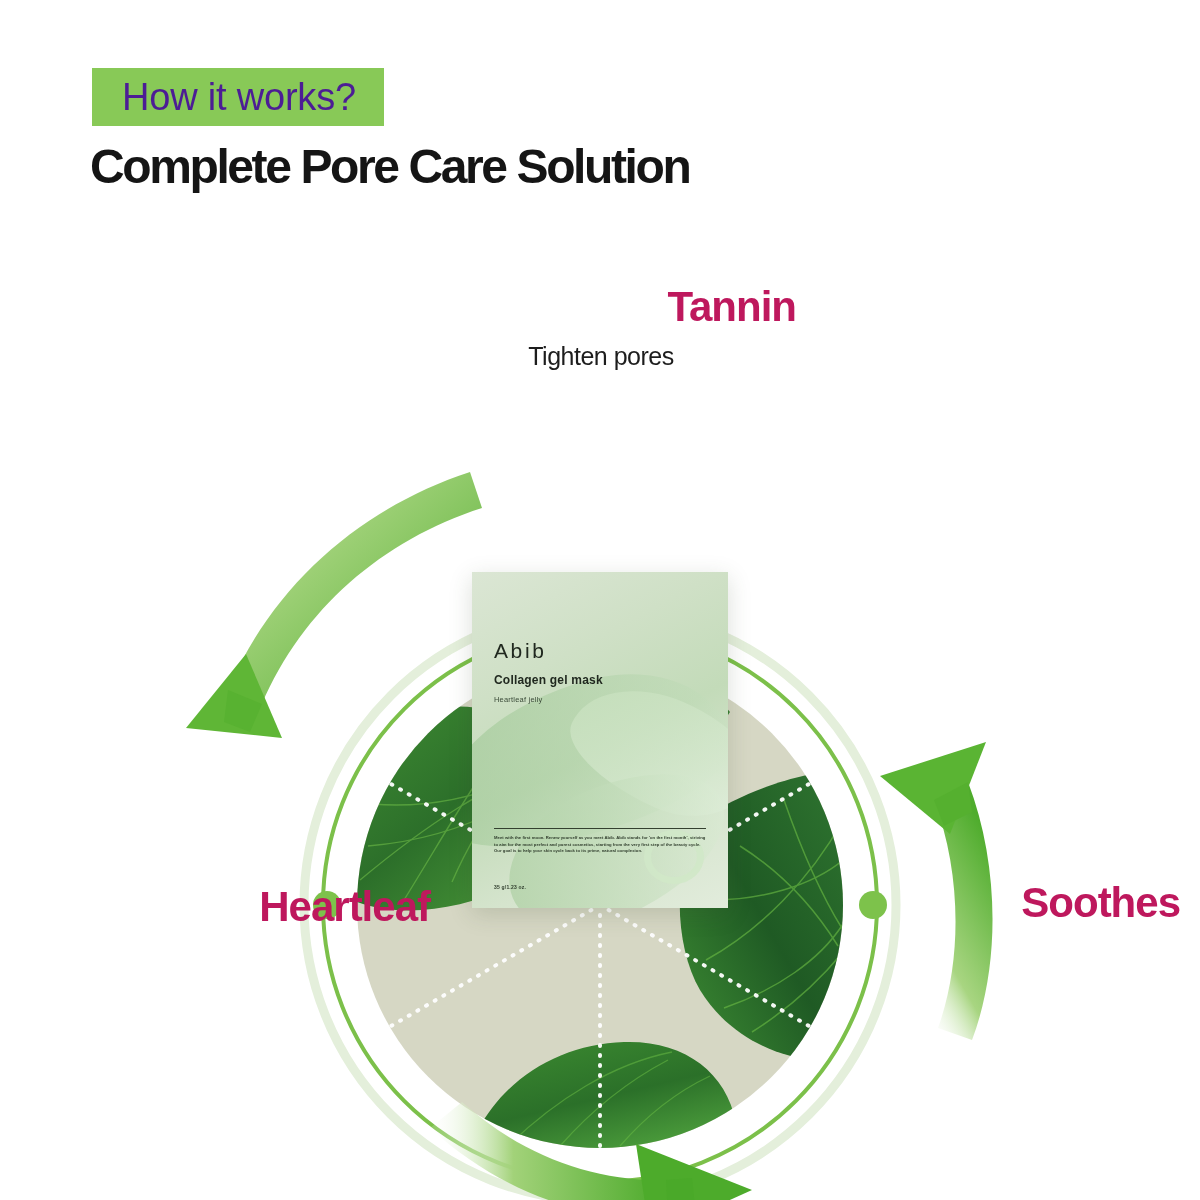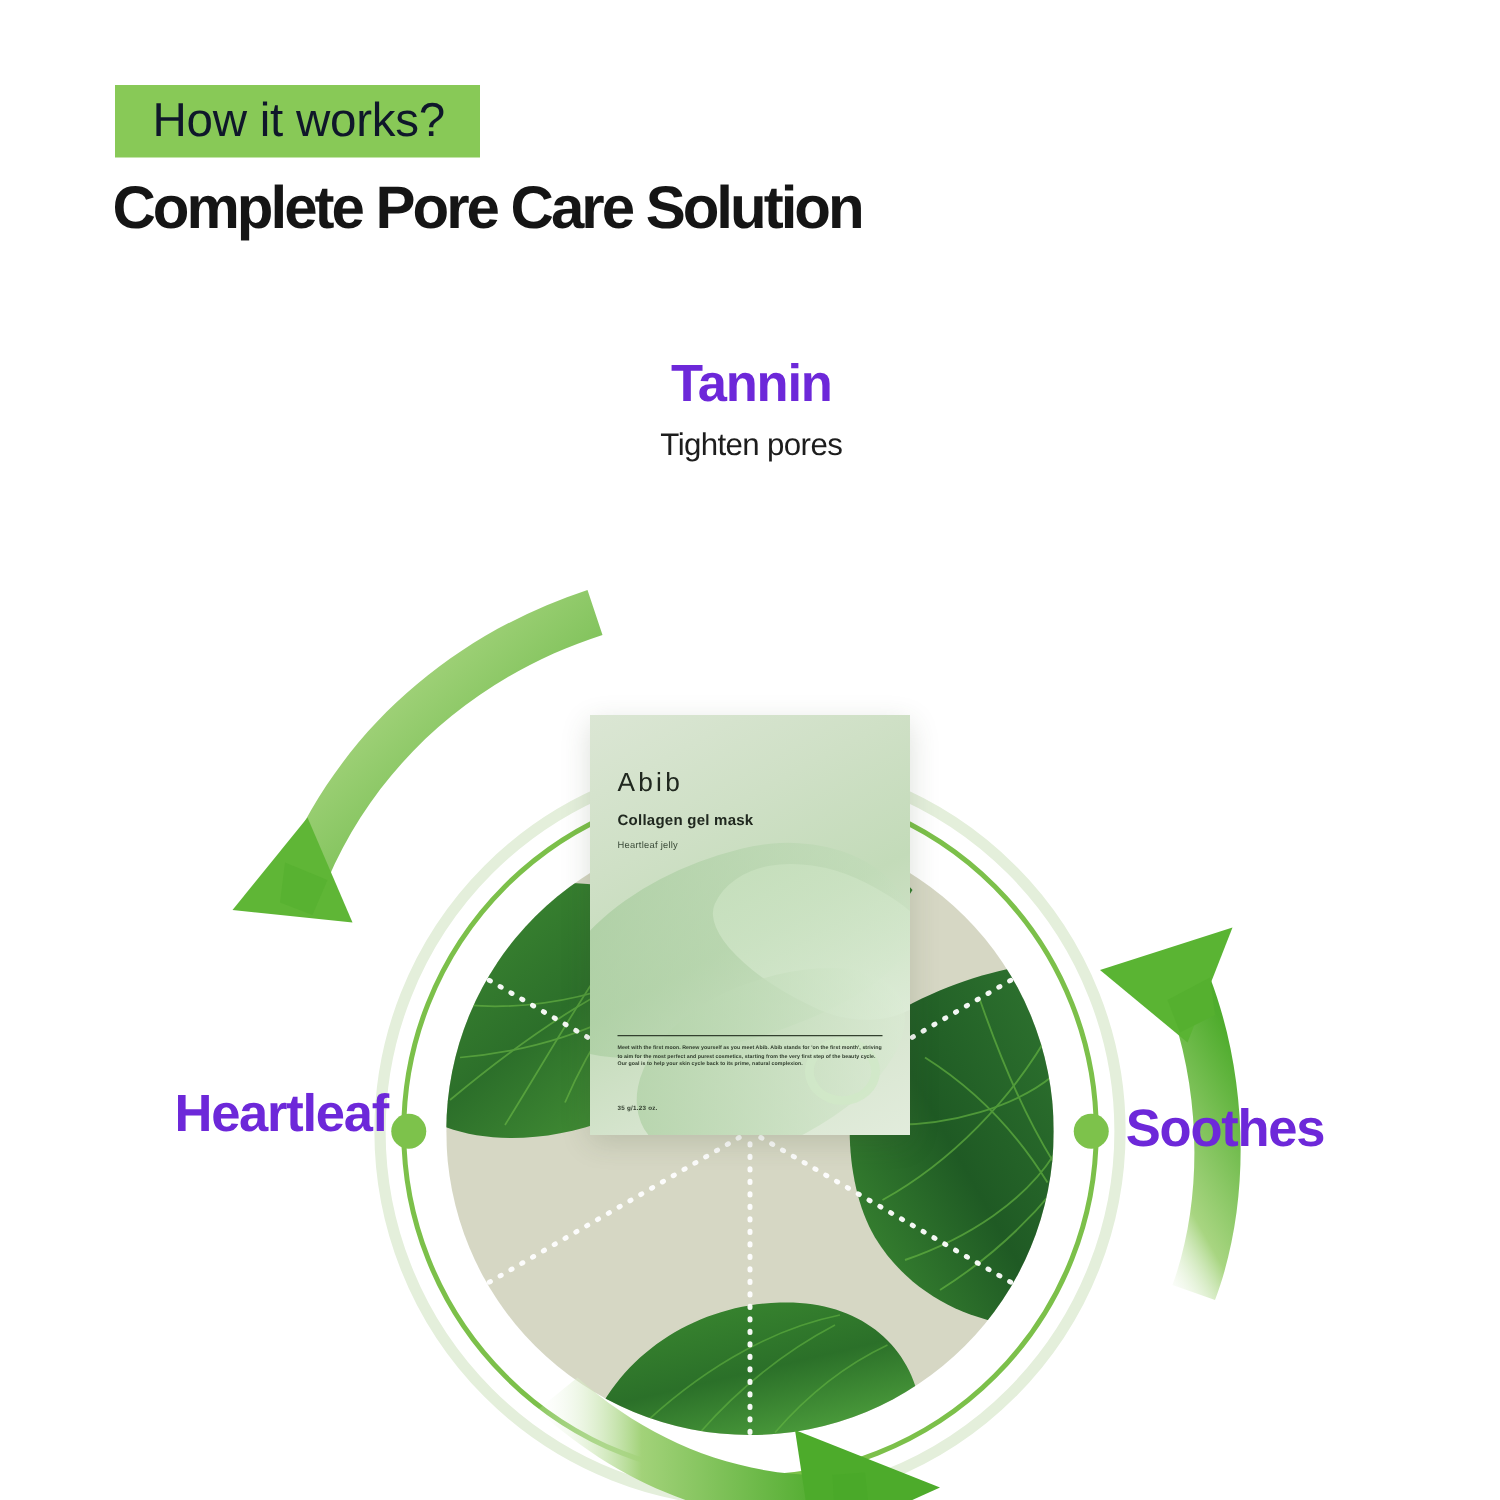--- a/index.html
+++ b/index.html
@@ -22,21 +22,21 @@
     left: 92px;
     top: 68px;
     height: 58px;
     padding: 0 28px 0 30px;
     background: #88c957;
     display: flex;
     align-items: center;
     box-sizing: border-box;
   }
   #eyebrow-badge .eyebrow-text {
-    color: #0f172a;
+    color: #4c1d95;
     font-size: 38px;
     font-weight: 400;
     letter-spacing: -0.2px;
     line-height: 1;
   }
   #page-title {
     position: absolute;
     left: 90px;
     top: 142px;
     font-size: 48px;
@@ -64,42 +64,43 @@
   }
 
   
   .node-label-group {
     position: absolute;
     text-align: center;
   }
   .node-title {
     font-size: 42px;
     font-weight: 700;
-    color: #6d28d9;
+    color: #be185d;
     letter-spacing: -1px;
     line-height: 1.1;
     white-space: nowrap;
+    text-align: right;
   }
   .node-desc {
     font-size: 25px;
     font-weight: 400;
     color: #1d1d1d;
     letter-spacing: -0.5px;
     line-height: 1.35;
     margin-top: 10px;
     white-space: pre-line;
   }
   #label-tannin {
     left: 406px;
     top: 24px;
     width: 390px;
   }
   #label-heartleaf {
     left: 20px;
-    top: 608px;
+    top: 624px;
     width: 410px;
   }
   #label-collagen {
     left: 780px;
     top: 620px;
     width: 400px;
   }
 
   
   #product-package {
@@ -149,20 +150,21 @@
     left: 172px;
     top: 258px;
     width: 46px;
     height: 40px;
     border: 7px solid rgba(208,232,200,0.9);
     border-radius: 50%;
   }
   #product-package .pkg-text {
     position: relative;
     z-index: 3;
+    margin-top: 24px;
   }
   #pkg-brand {
     font-size: 21px;
     font-weight: 400;
     letter-spacing: 2.6px;
     color: #20281f;
     line-height: 1;
   }
   #pkg-product {
     font-size: 12px;

